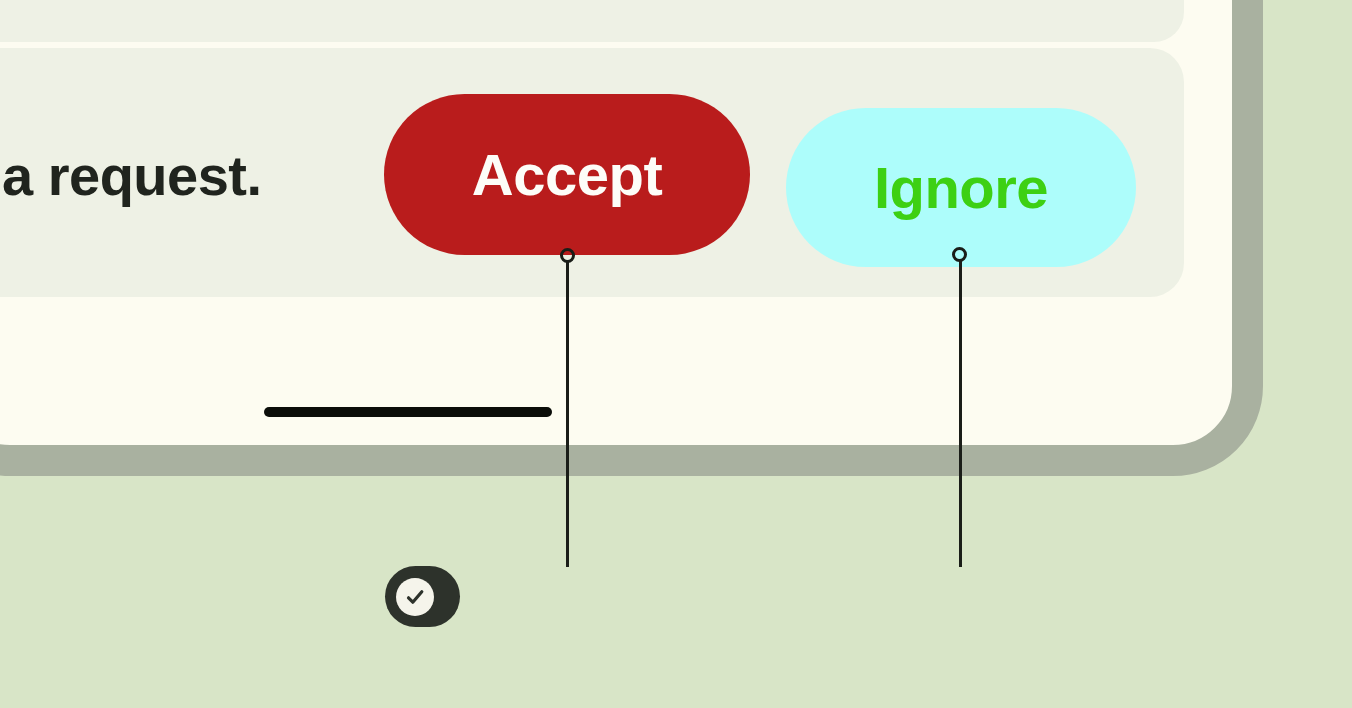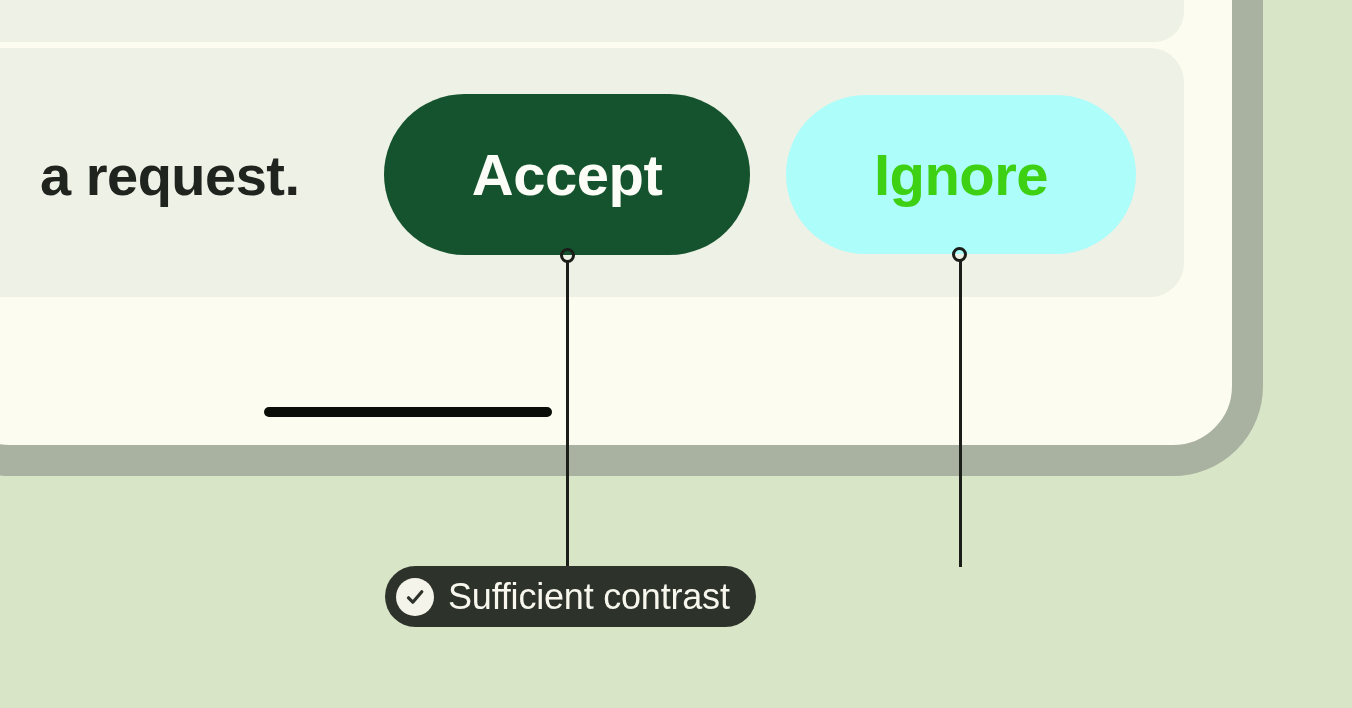--- a/index.html
+++ b/index.html
@@ -49,21 +49,20 @@
   .message-text {
     position: absolute;
     left: 2px;
     top: 148px;
     font-size: 56px;
     line-height: 1.0;
     font-weight: 600;
     letter-spacing: -0.5px;
     color: #20241e;
     white-space: nowrap;
-    margin-left: 38px;
   }
 
   .pill-button {
     position: absolute;
     top: 94px;
     height: 161px;
     border-radius: 85px;
     display: flex;
     align-items: center;
     justify-content: center;
@@ -146,35 +145,34 @@
 <div class="stage">
 
   <div class="device-frame"></div>
 
   <div class="top-strip"></div>
 
   <div class="main-panel"></div>
 
   <div class="message-text">a request.</div>
 
-  <button class="pill-button btn-accept" style="background-color: #14532d; color: rgb(253, 253, 248);">Accept</button>
+  <button class="pill-button btn-accept" style="background-color: #b91c1c; color: rgb(253, 253, 248);">Accept</button>
 
-  <button class="pill-button btn-ignore" style="background-color: rgb(173, 253, 251); color: rgb(61, 208, 19);">Ignore</button>
+  <button class="pill-button btn-ignore" style="background-color: rgb(173, 253, 251); color: rgb(61, 208, 19); margin-top: 13px;">Ignore</button>
 
   <div class="divider-bar"></div>
 
   <div class="connector-line line-accept"></div>
   <div class="connector-dot dot-accept"></div>
 
   <div class="connector-line line-ignore"></div>
   <div class="connector-dot dot-ignore"></div>
 
   <div class="callout callout-sufficient">
     <span class="callout-icon-circle">
       <svg width="24" height="24" viewBox="0 0 24 24">
         <path d="M5.5 12.8l4.3 4.4 9-10.5" fill="none" stroke="#2d322b" stroke-width="3.2" stroke-linecap="round" stroke-linejoin="round"></path>
       </svg>
     </span>
-    <span class="callout-label">Sufficient contrast</span>
   </div>
 
 
 </div>
 
 </body></html>

